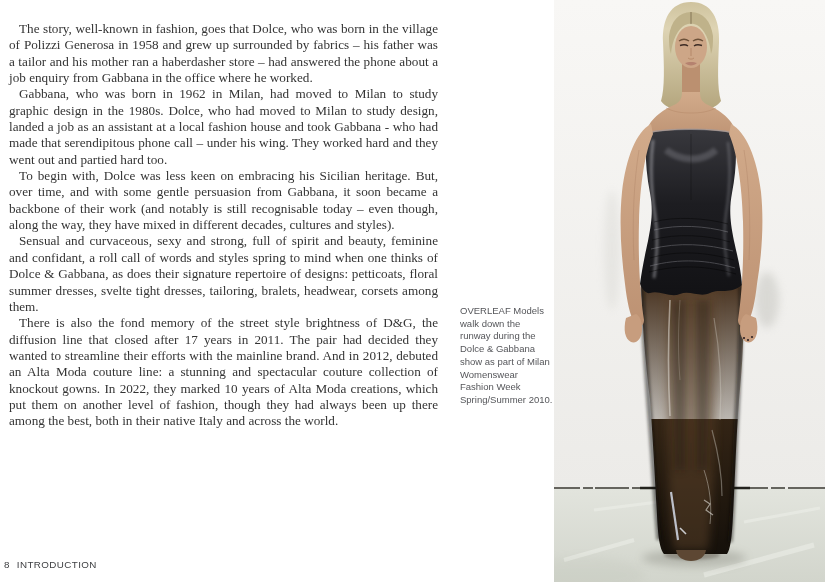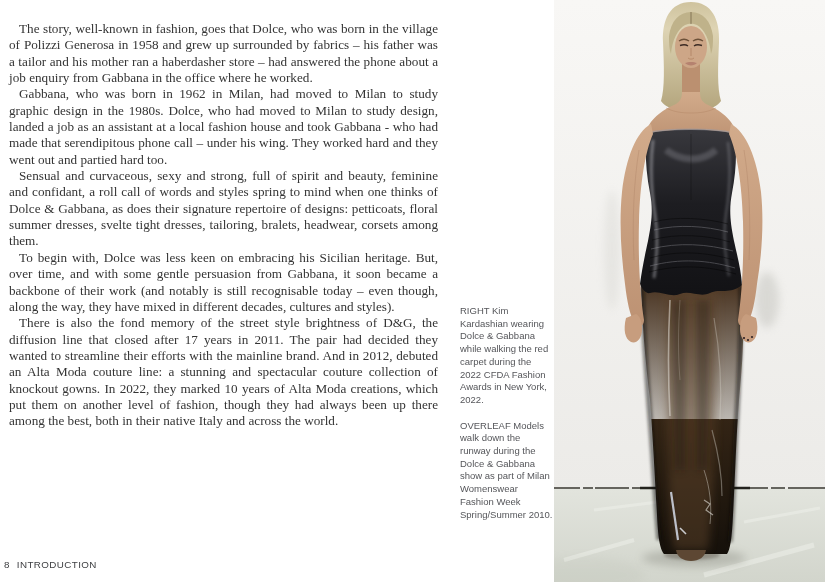--- a/index.html
+++ b/index.html
@@ -28,27 +28,26 @@
   .photo svg{display:block;}
 </style>
 </head>
 <body>
 
 <div class="page">
 
   <main class="text-col">
     <p>The story, well-known in fashion, goes that Dolce, who was born in the village of Polizzi Generosa in 1958 and grew up surrounded by fabrics – his father was a tailor and his mother ran a haberdasher store – had answered the phone about a job enquiry from Gabbana in the office where he worked.</p>
     <p>Gabbana, who was born in 1962 in Milan, had moved to Milan to study graphic design in the 1980s. Dolce, who had moved to Milan to study design, landed a job as an assistant at a local fashion house and took Gabbana - who had made that serendipitous phone call – under his wing. They worked hard and they went out and partied hard too.</p>
+    <p>To begin with, Dolce was less keen on embracing his Sicilian heritage. But, over time, and with some gentle persuasion from Gabbana, it soon became a backbone of their work (and notably is still recognisable today – even though, along the way, they have mixed in different decades, cultures and styles).</p>
     <p>Sensual and curvaceous, sexy and strong, full of spirit and beauty, feminine and confidant, a roll call of words and styles spring to mind when one thinks of Dolce &amp; Gabbana, as does their signature repertoire of designs: petticoats, floral summer dresses, svelte tight dresses, tailoring, bralets, headwear, corsets among them.</p>
-    <p>To begin with, Dolce was less keen on embracing his Sicilian heritage. But, over time, and with some gentle persuasion from Gabbana, it soon became a backbone of their work (and notably is still recognisable today – even though, along the way, they have mixed in different decades, cultures and styles).</p>
     <p>There is also the fond memory of the street style brightness of D&amp;G, the diffusion line that closed after 17 years in 2011. The pair had decided they wanted to streamline their efforts with the mainline brand. And in 2012, debuted an Alta Moda couture line: a stunning and spectacular couture collection of knockout gowns. In 2022, they marked 10 years of Alta Moda creations, which put them on another level of fashion, though they had always been up there among the best, both in their native Italy and across the world.</p>
   </main>
 
   <aside class="caption-col">
-    <p>RIGHT Kim Kardashian wearing Dolce &amp; Gabbana while walking the red carpet during the 2022 CFDA Fashion Awards in New York, 2022.</p>
     <p>OVERLEAF Models walk down the runway during the Dolce &amp; Gabbana show as part of Milan Womenswear Fashion Week Spring/Summer 2010.</p>
   </aside>
 
   <footer class="footer">
     <span class="pagenum">8</span><span class="section">INTRODUCTION</span>
   </footer>
 
   <figure class="photo">
     <svg viewBox="0 0 271 582" width="271" height="582" role="img">
       <defs>

